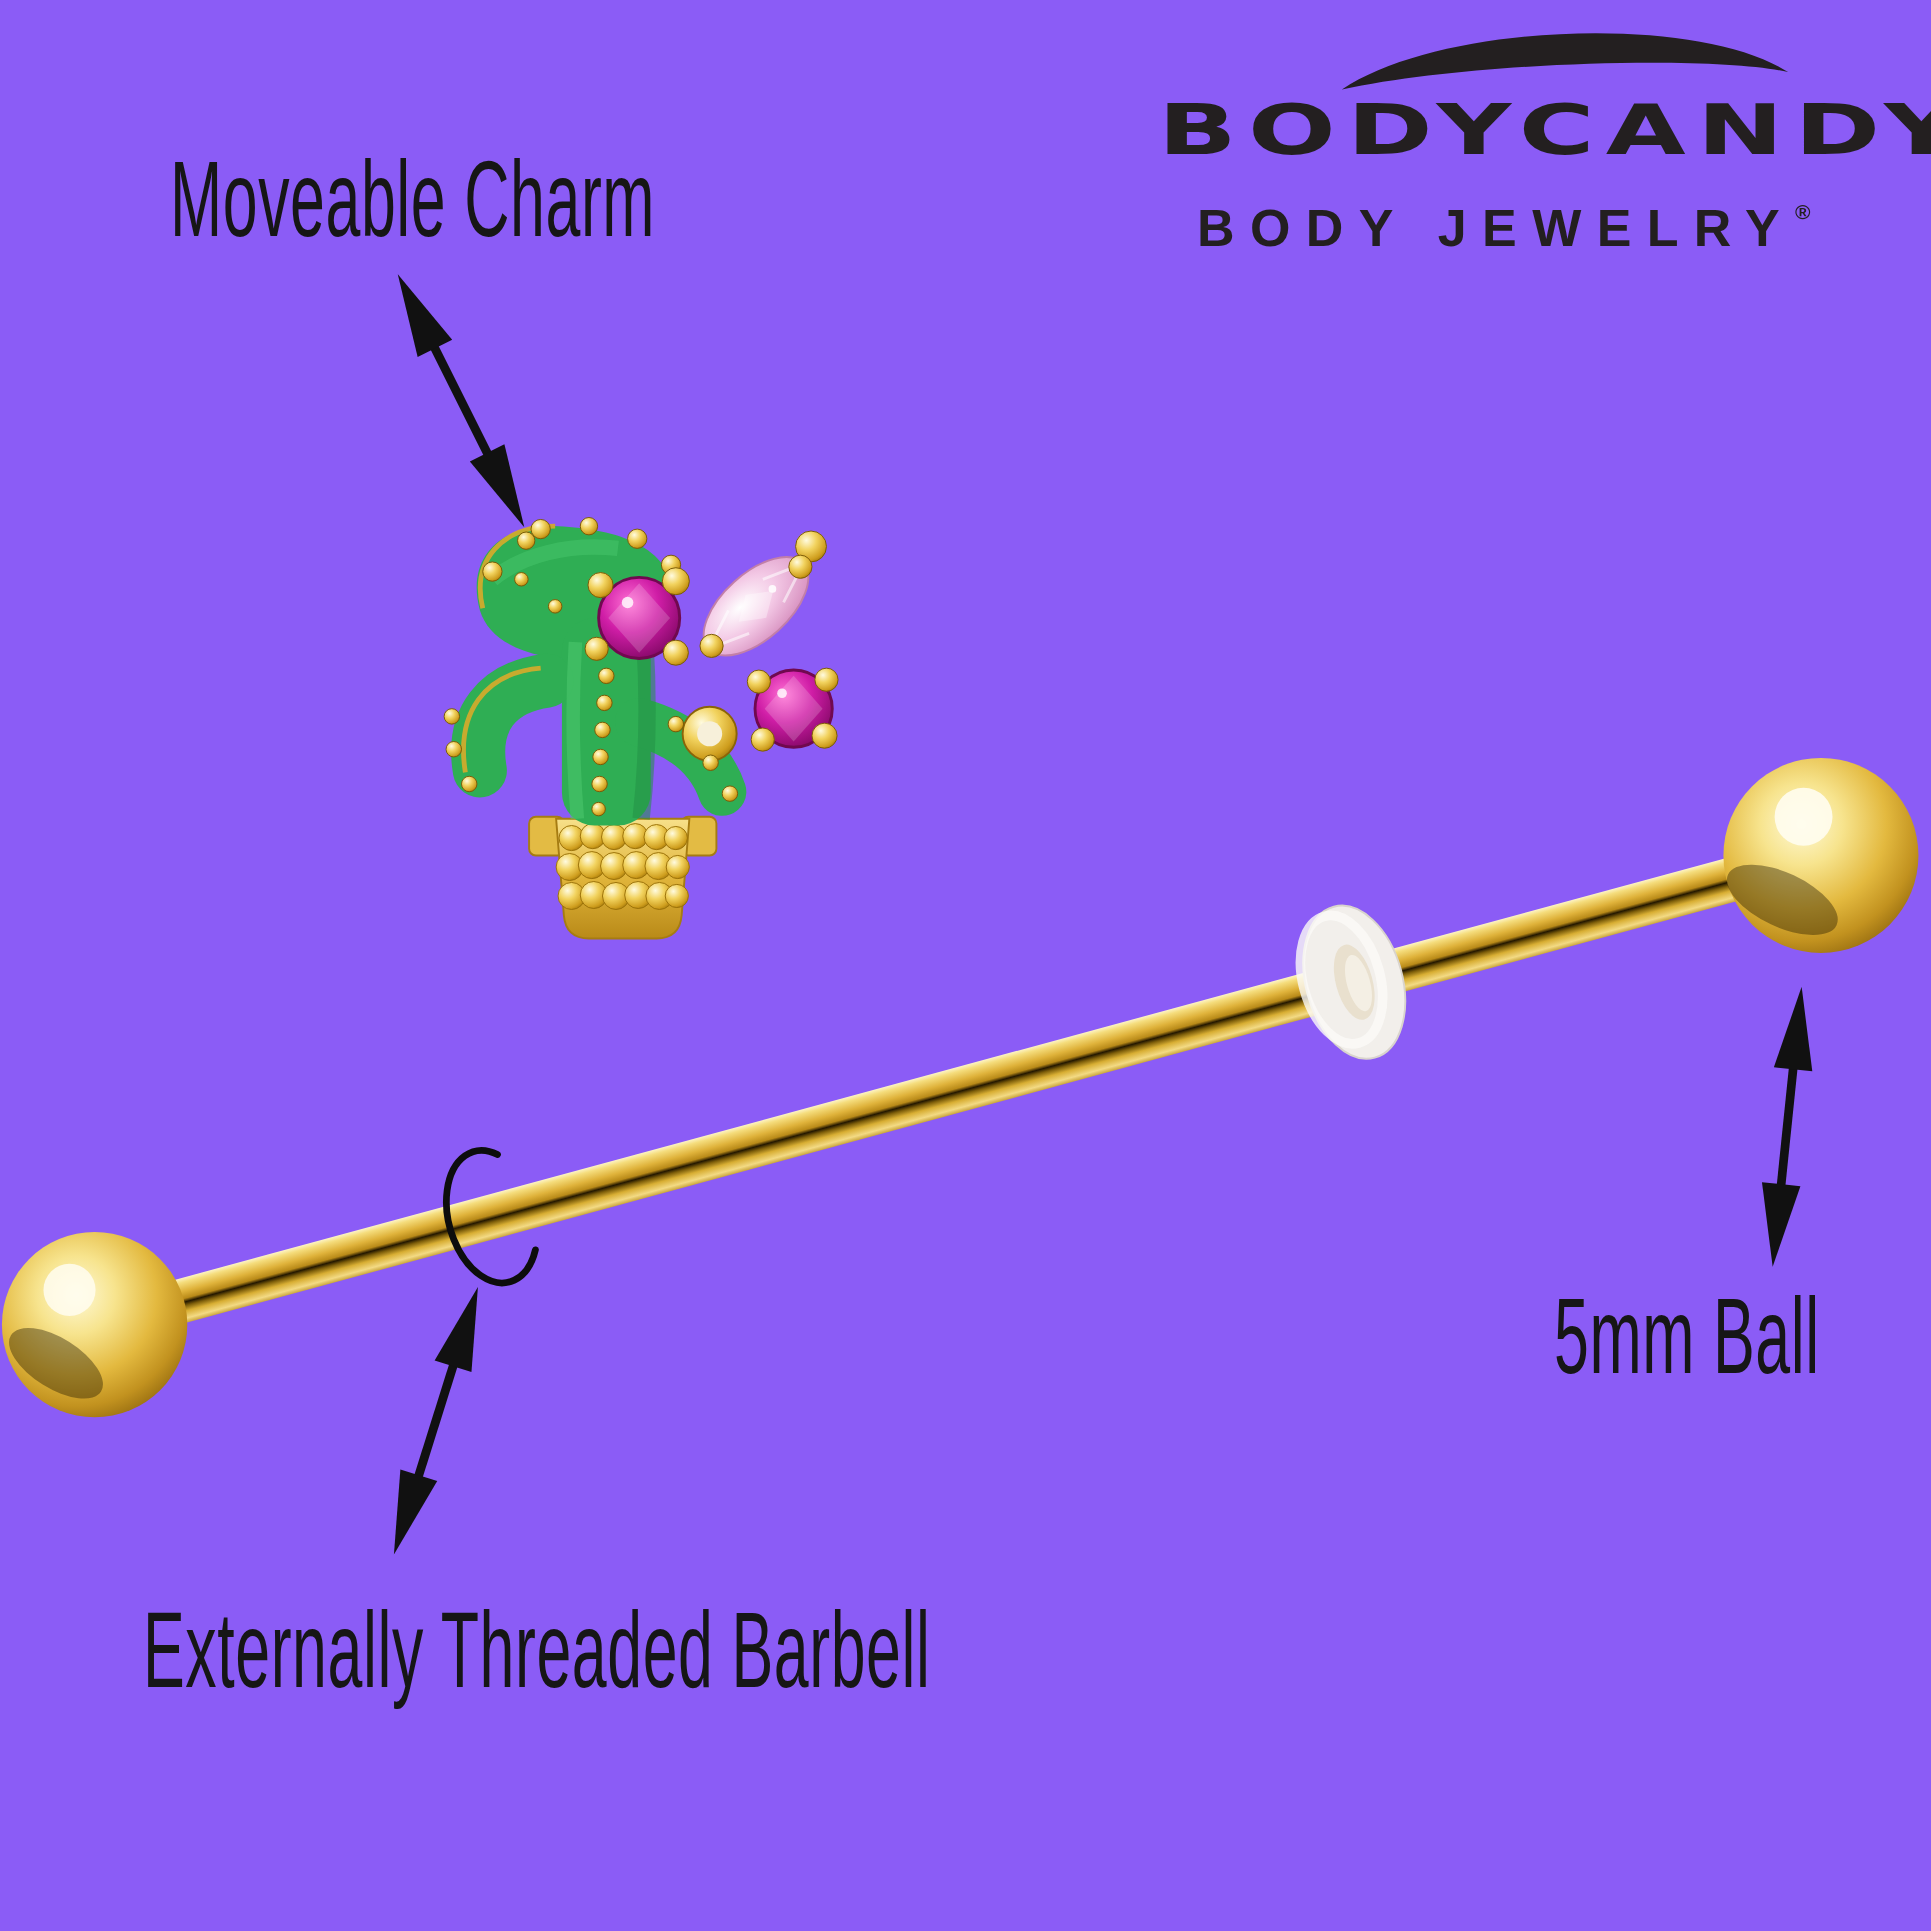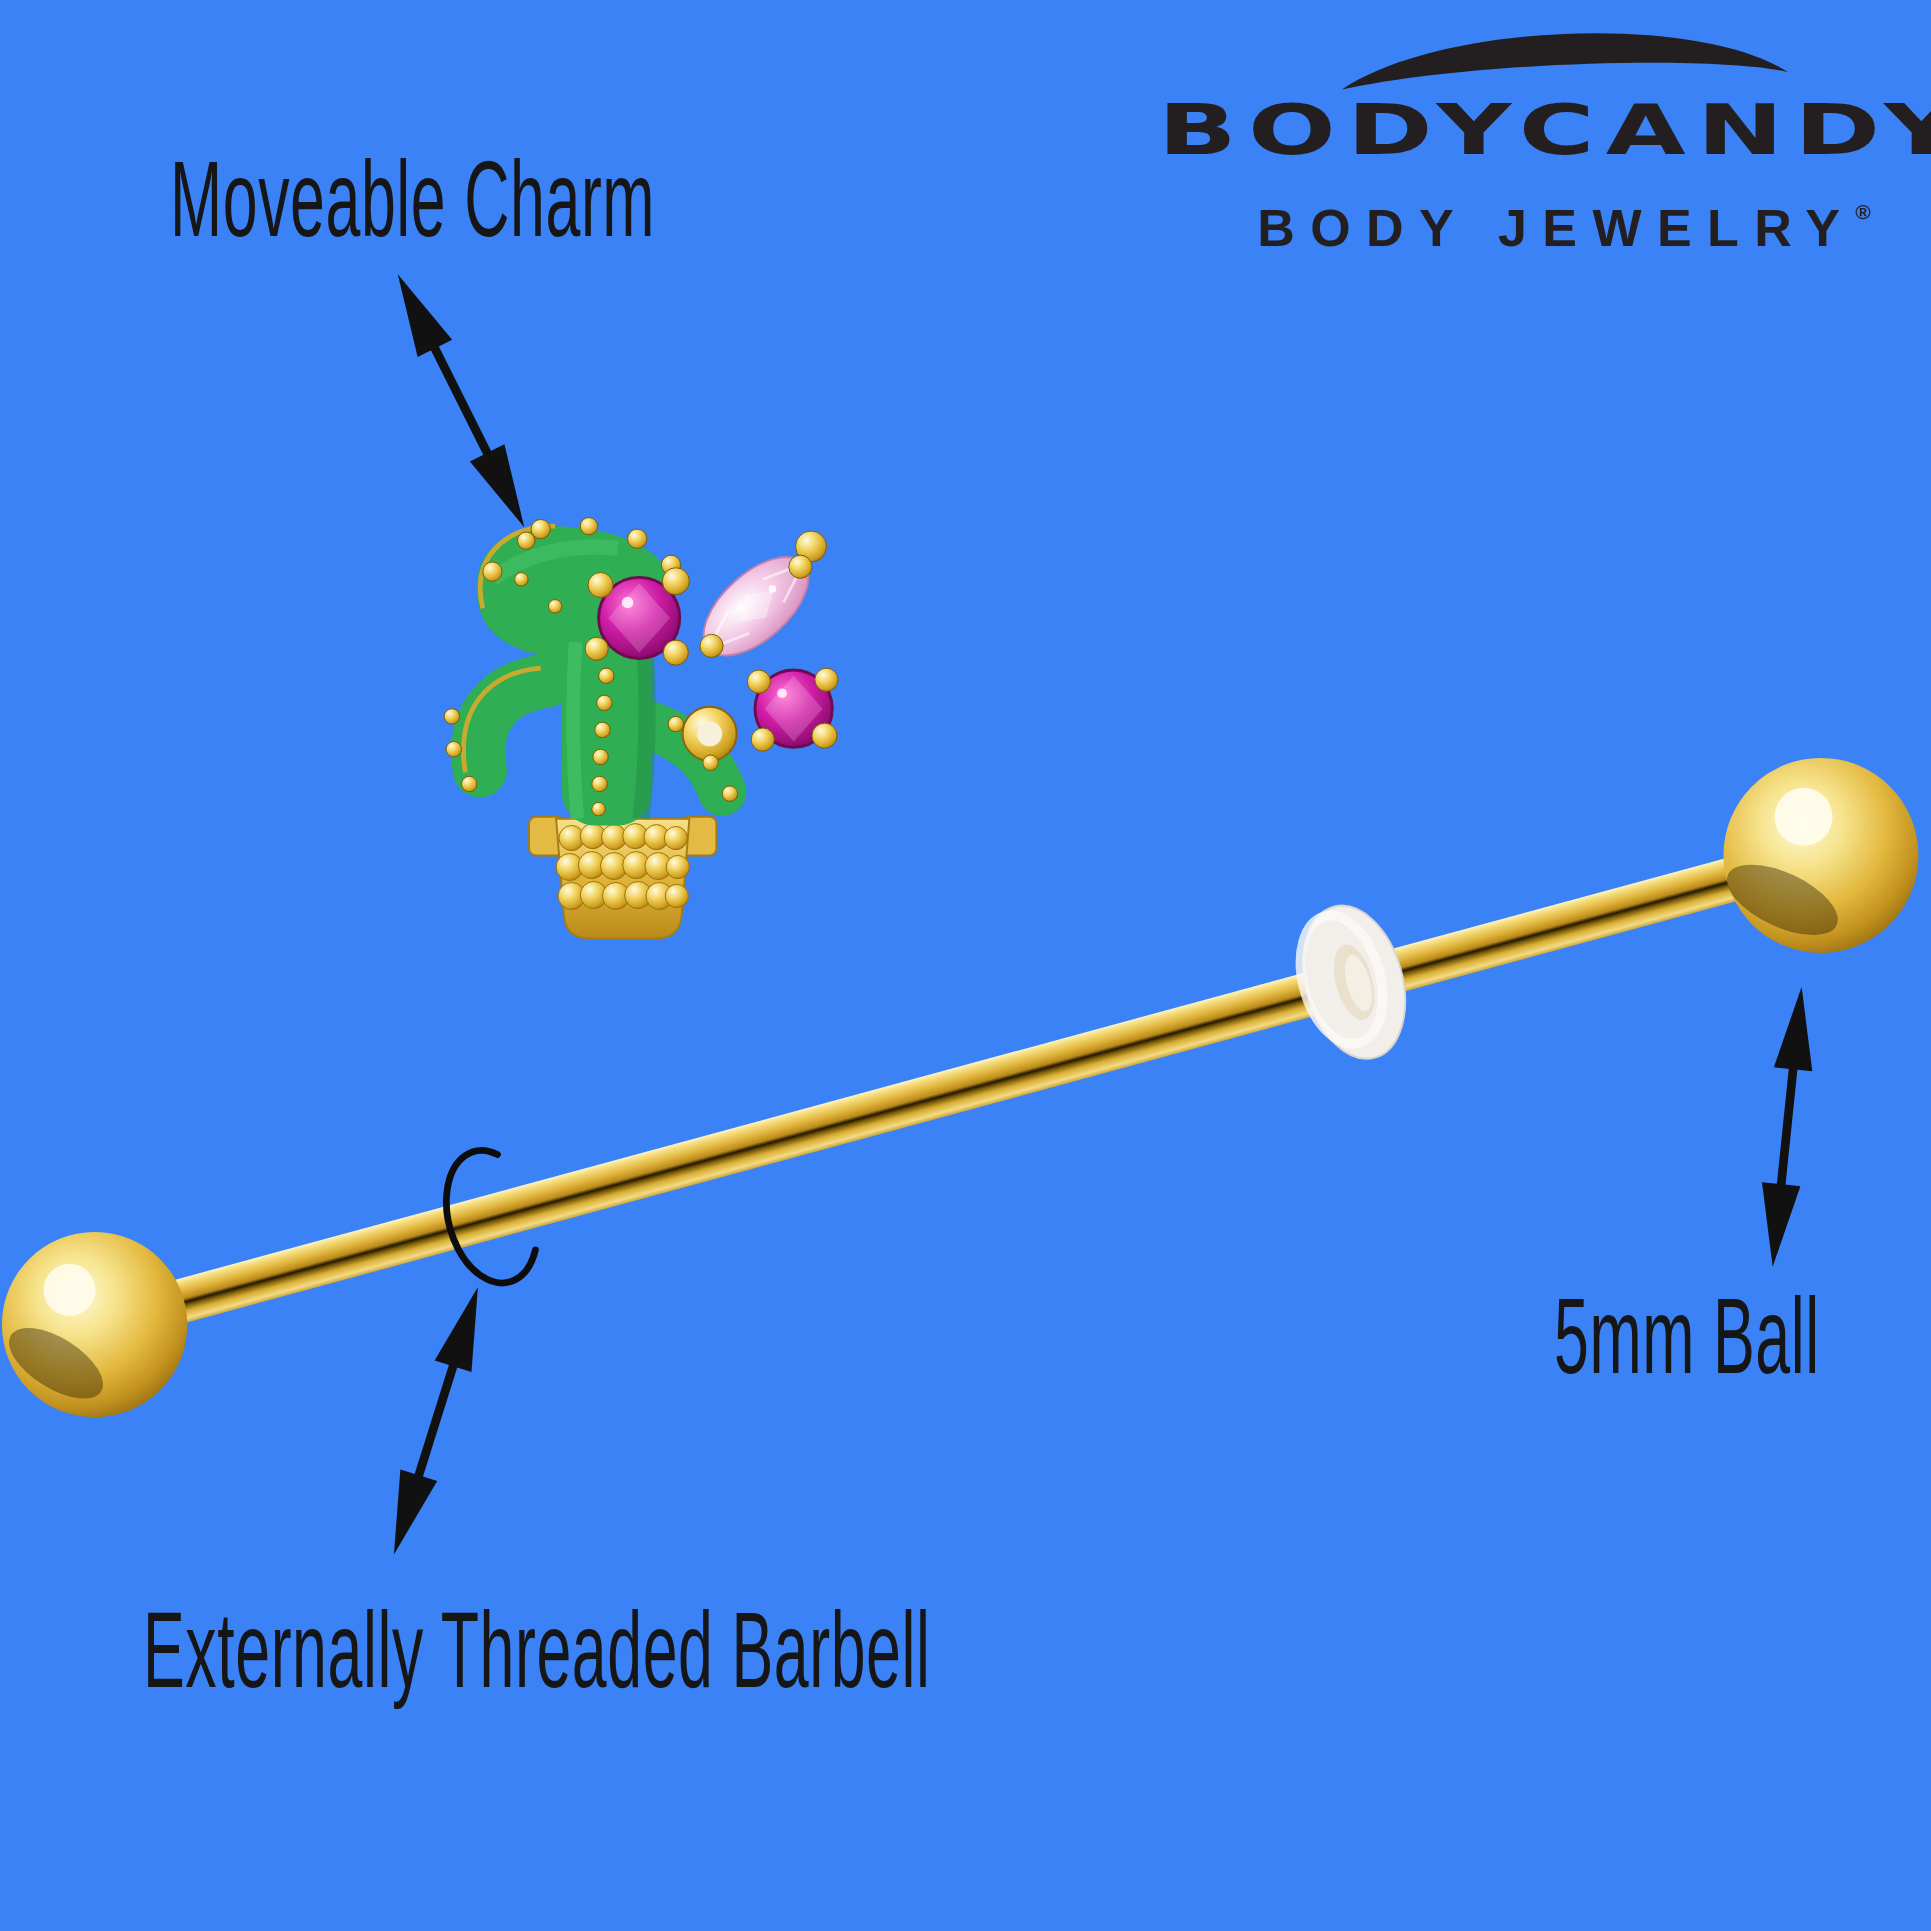--- a/index.html
+++ b/index.html
@@ -1,28 +1,28 @@
 <!DOCTYPE html>
 <html><head>
 <meta charset="utf-8">
 <style>
   html,body{margin:0;padding:0;background:#ffffff;}
-  .canvas{position:relative;width:1931px;height:1931px;background:#3b82f6;overflow:hidden;
+  .canvas{position:relative;width:1931px;height:1931px;background:#8b5cf6;overflow:hidden;
           font-family:"Liberation Sans",sans-serif;}
   .layer{position:absolute;left:0;top:0;width:1931px;height:1931px;}
   
   .label{position:absolute;color:#161616;font-size:108px;line-height:1;white-space:nowrap;
          transform:scaleX(0.58);transform-origin:left top;letter-spacing:1px;}
   
   .logo{position:absolute;left:1197px;top:12px;width:734px;height:241px;color:#231f20;}
   .logo .swoosh{position:absolute;left:0;top:0;width:734px;height:97px;}
   .brand{position:absolute;left:0;top:83px;width:734px;text-align:center;
          font-family:"DejaVu Sans",sans-serif;font-weight:bold;font-size:89px;line-height:1;
          letter-spacing:9.7px;transform:scale(1.16,0.78);transform-origin:center top;}
-  .tagline{position:absolute;left:0;top:189px;width:734px;text-align:center;
+  .tagline{position:absolute;left:0;top:189px;width:734px;
            font-weight:bold;font-size:52px;line-height:1;letter-spacing:15.4px;}
   .tagline sup{font-size:21px;letter-spacing:0;vertical-align:27px;}
 </style>
 </head>
 <body>
 
 <div class="canvas">
 
   <svg class="layer" viewBox="0 0 2000 2000" aria-hidden="true">
     <defs>

